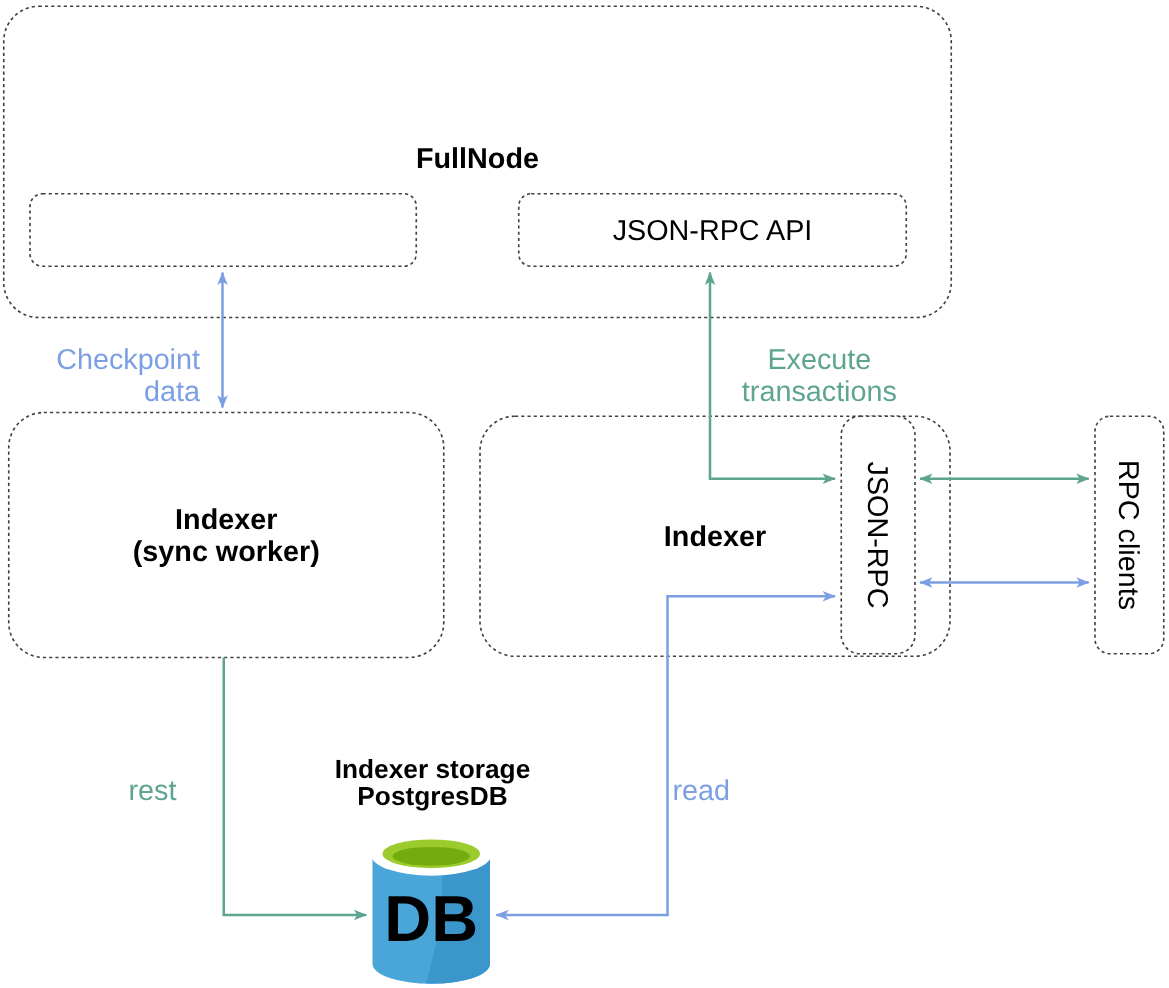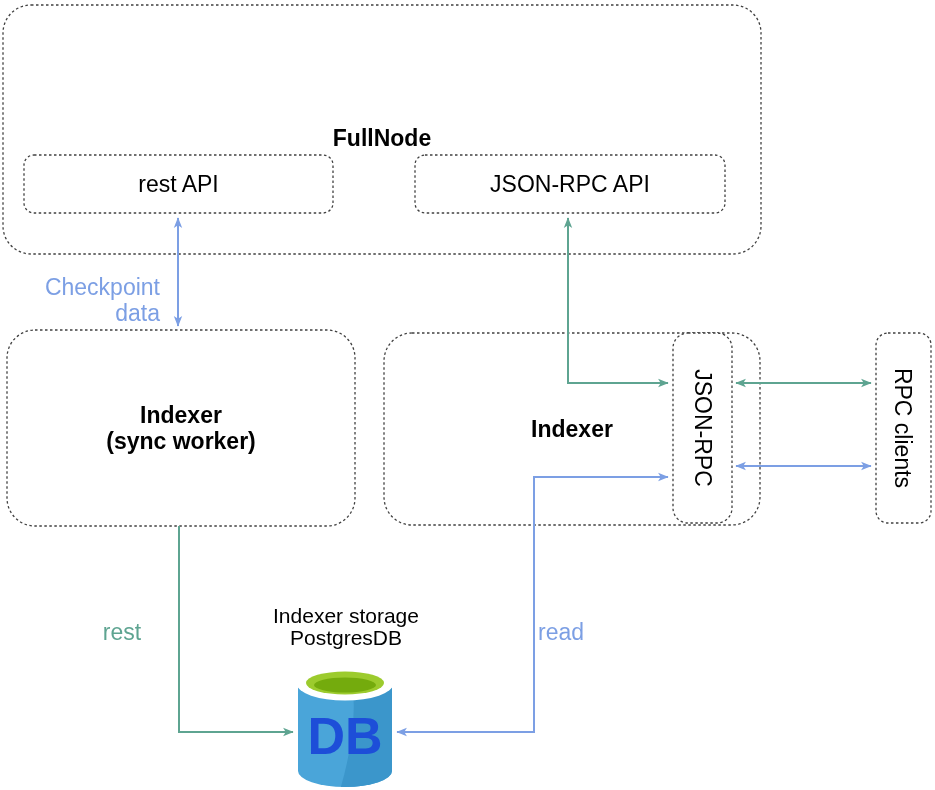--- a/index.html
+++ b/index.html
@@ -38,32 +38,32 @@
   .blue { color: #7C9FE4; align-items: flex-end; }
   .green { color: #5EA491; }
   .vert span {
     transform: rotate(90deg);
     white-space: nowrap;
     display: block;
   }
   .storage-lbl {
     font-size: 21px;
     line-height: 22px;
-    font-weight: 400;
+    font-weight: 700;
   }
   .db-text {
     position: absolute;
     left: 298px;
     top: 710px;
     width: 94px;
     height: 52px;
     display: flex;
     align-items: center;
     justify-content: center;
-    color: #1d4ed8;
+    color: #000000;
     font-weight: 700;
     font-size: 52px;
   }
 </style>
 </head>
 <body>
 
 <div class="canvas">
 
   <svg width="935" height="790" viewBox="0 0 935 790">
@@ -98,23 +98,22 @@
       <path d="M298,684 L298,771 A47,16 0 0 0 392,771 L392,684 Z" fill="#4AA5D9"></path>
       <g clip-path="url(#db-body-clip)">
         <path d="M352,680 C357,716 351,752 340,790 L400,790 L400,680 Z" fill="#3B96CB"></path>
       </g>
       <ellipse cx="345" cy="684" rx="48" ry="16.5" fill="#FFFFFF"></ellipse>
       <ellipse cx="345" cy="683" rx="39" ry="11.5" fill="#9CCB2D"></ellipse>
       <ellipse cx="345" cy="685" rx="31" ry="7.5" fill="#74AB0D"></ellipse>
     </g>
   </svg>
 
-  <div class="lbl bold" style="left:282px; top:124px; width:200px; height:28px;">FullNode</div>
+  <div class="lbl bold" style="left:282px; top:112px; width:200px; height:28px;">FullNode</div>
 
-  <div class="lbl" style="left:24px; top:155px; width:309px; height:58px;">rest API</div>
 
   <div class="lbl" style="left:415px; top:155px; width:310px; height:58px;">JSON-RPC API</div>
 
   <div class="lbl col bold" style="left:7px; top:330px; width:348px; height:196px;">
     <div>Indexer</div>
     <div>(sync worker)</div>
   </div>
 
   <div class="lbl col bold" style="left:384px; top:333px; width:376px; height:192px;">
     <div>Indexer</div>
@@ -126,20 +125,24 @@
 
   <div class="lbl vert" style="left:876px; top:333px; width:55px; height:190px;">
     <span>RPC clients</span>
   </div>
 
   <div class="lbl col blue" style="left:30px; top:274px; width:130px; height:52px;">
     <div>Checkpoint</div>
     <div>data</div>
   </div>
 
+  <div class="lbl col green" style="left:578px; top:274px; width:155px; height:52px;">
+    <div>Execute</div>
+    <div>transactions</div>
+  </div>
 
   <div class="lbl green" style="left:90px; top:618px; width:64px; height:27px;">rest</div>
 
   <div class="lbl blue" style="left:529px; top:618px; width:64px; height:27px;">read</div>
 
   <div class="lbl col storage-lbl" style="left:246px; top:604px; width:200px; height:46px;">
     <div>Indexer storage</div>
     <div>PostgresDB</div>
   </div>
 

